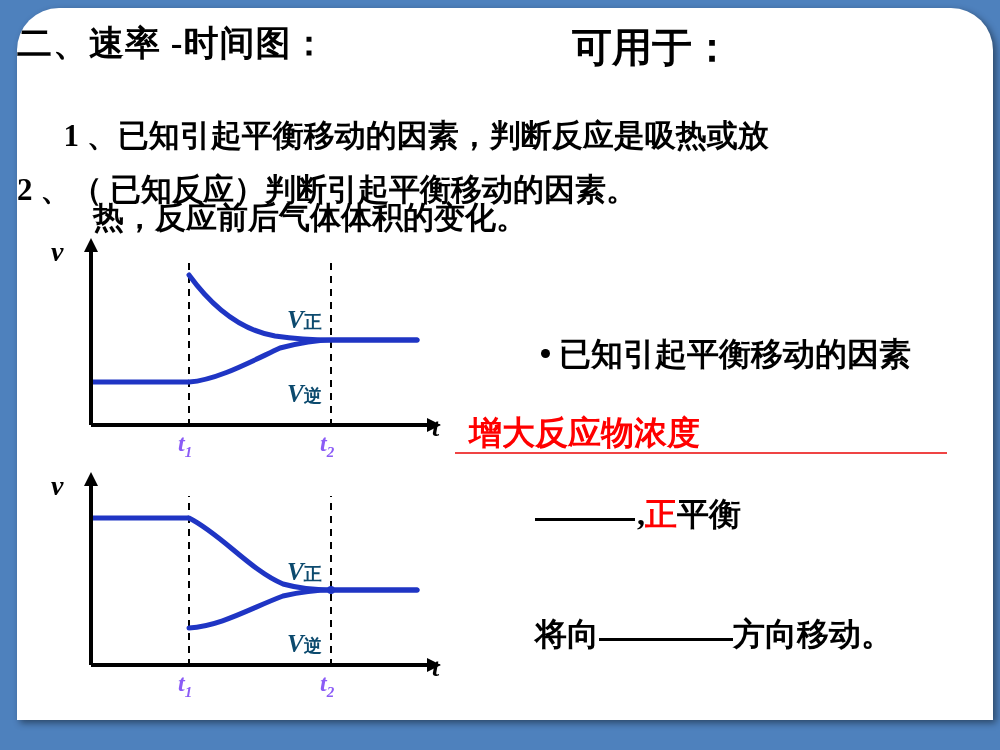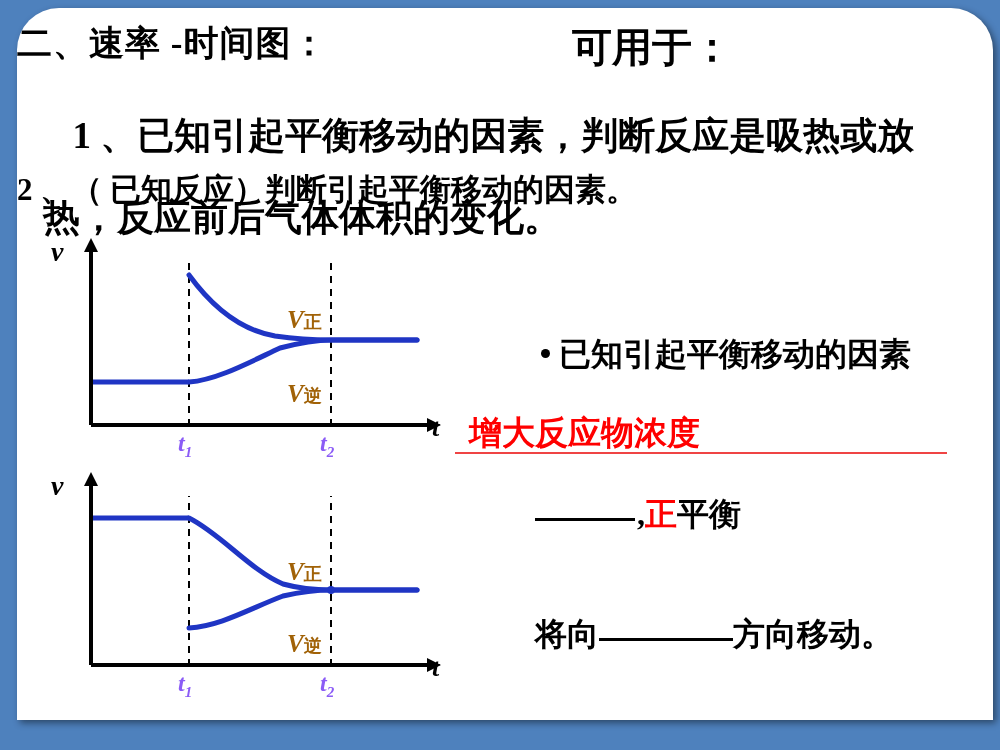--- a/index.html
+++ b/index.html
@@ -62,26 +62,26 @@
     left: 555px;
     top: 4px;
     font-size: 40px;
     line-height: 40px;
   }
   #point-1 {
     position: absolute;
     left: 0px;
     top: 66px;
     width: 960px;
-    font-size: 37px;
+    font-size: 31px;
     line-height: 41px;
   }
   #point-1-line2 {
     display: block;
-    padding-left: 26px;
+    padding-left: 76px;
   }
   #point-2 {
     position: absolute;
     left: 0px;
     top: 161px;
     width: 960px;
     font-size: 31px;
     line-height: 41px;
   }
 
@@ -108,21 +108,21 @@
     color: #8b5cf6;
   }
   .tick-label sub {
     font-size: 15px;
     font-style: italic;
   }
   .curve-label {
     position: absolute;
     font-family: "Liberation Serif", "DejaVu Serif", serif;
     font-weight: bold;
-    color: #a16207;
+    color: #0c4a6e;
     font-size: 23px;
     white-space: pre;
   }
   .curve-label .vv {
     font-style: italic;
     font-size: 25px;
   }
   .curve-label .sub {
     font-size: 18px;
     font-style: normal;

